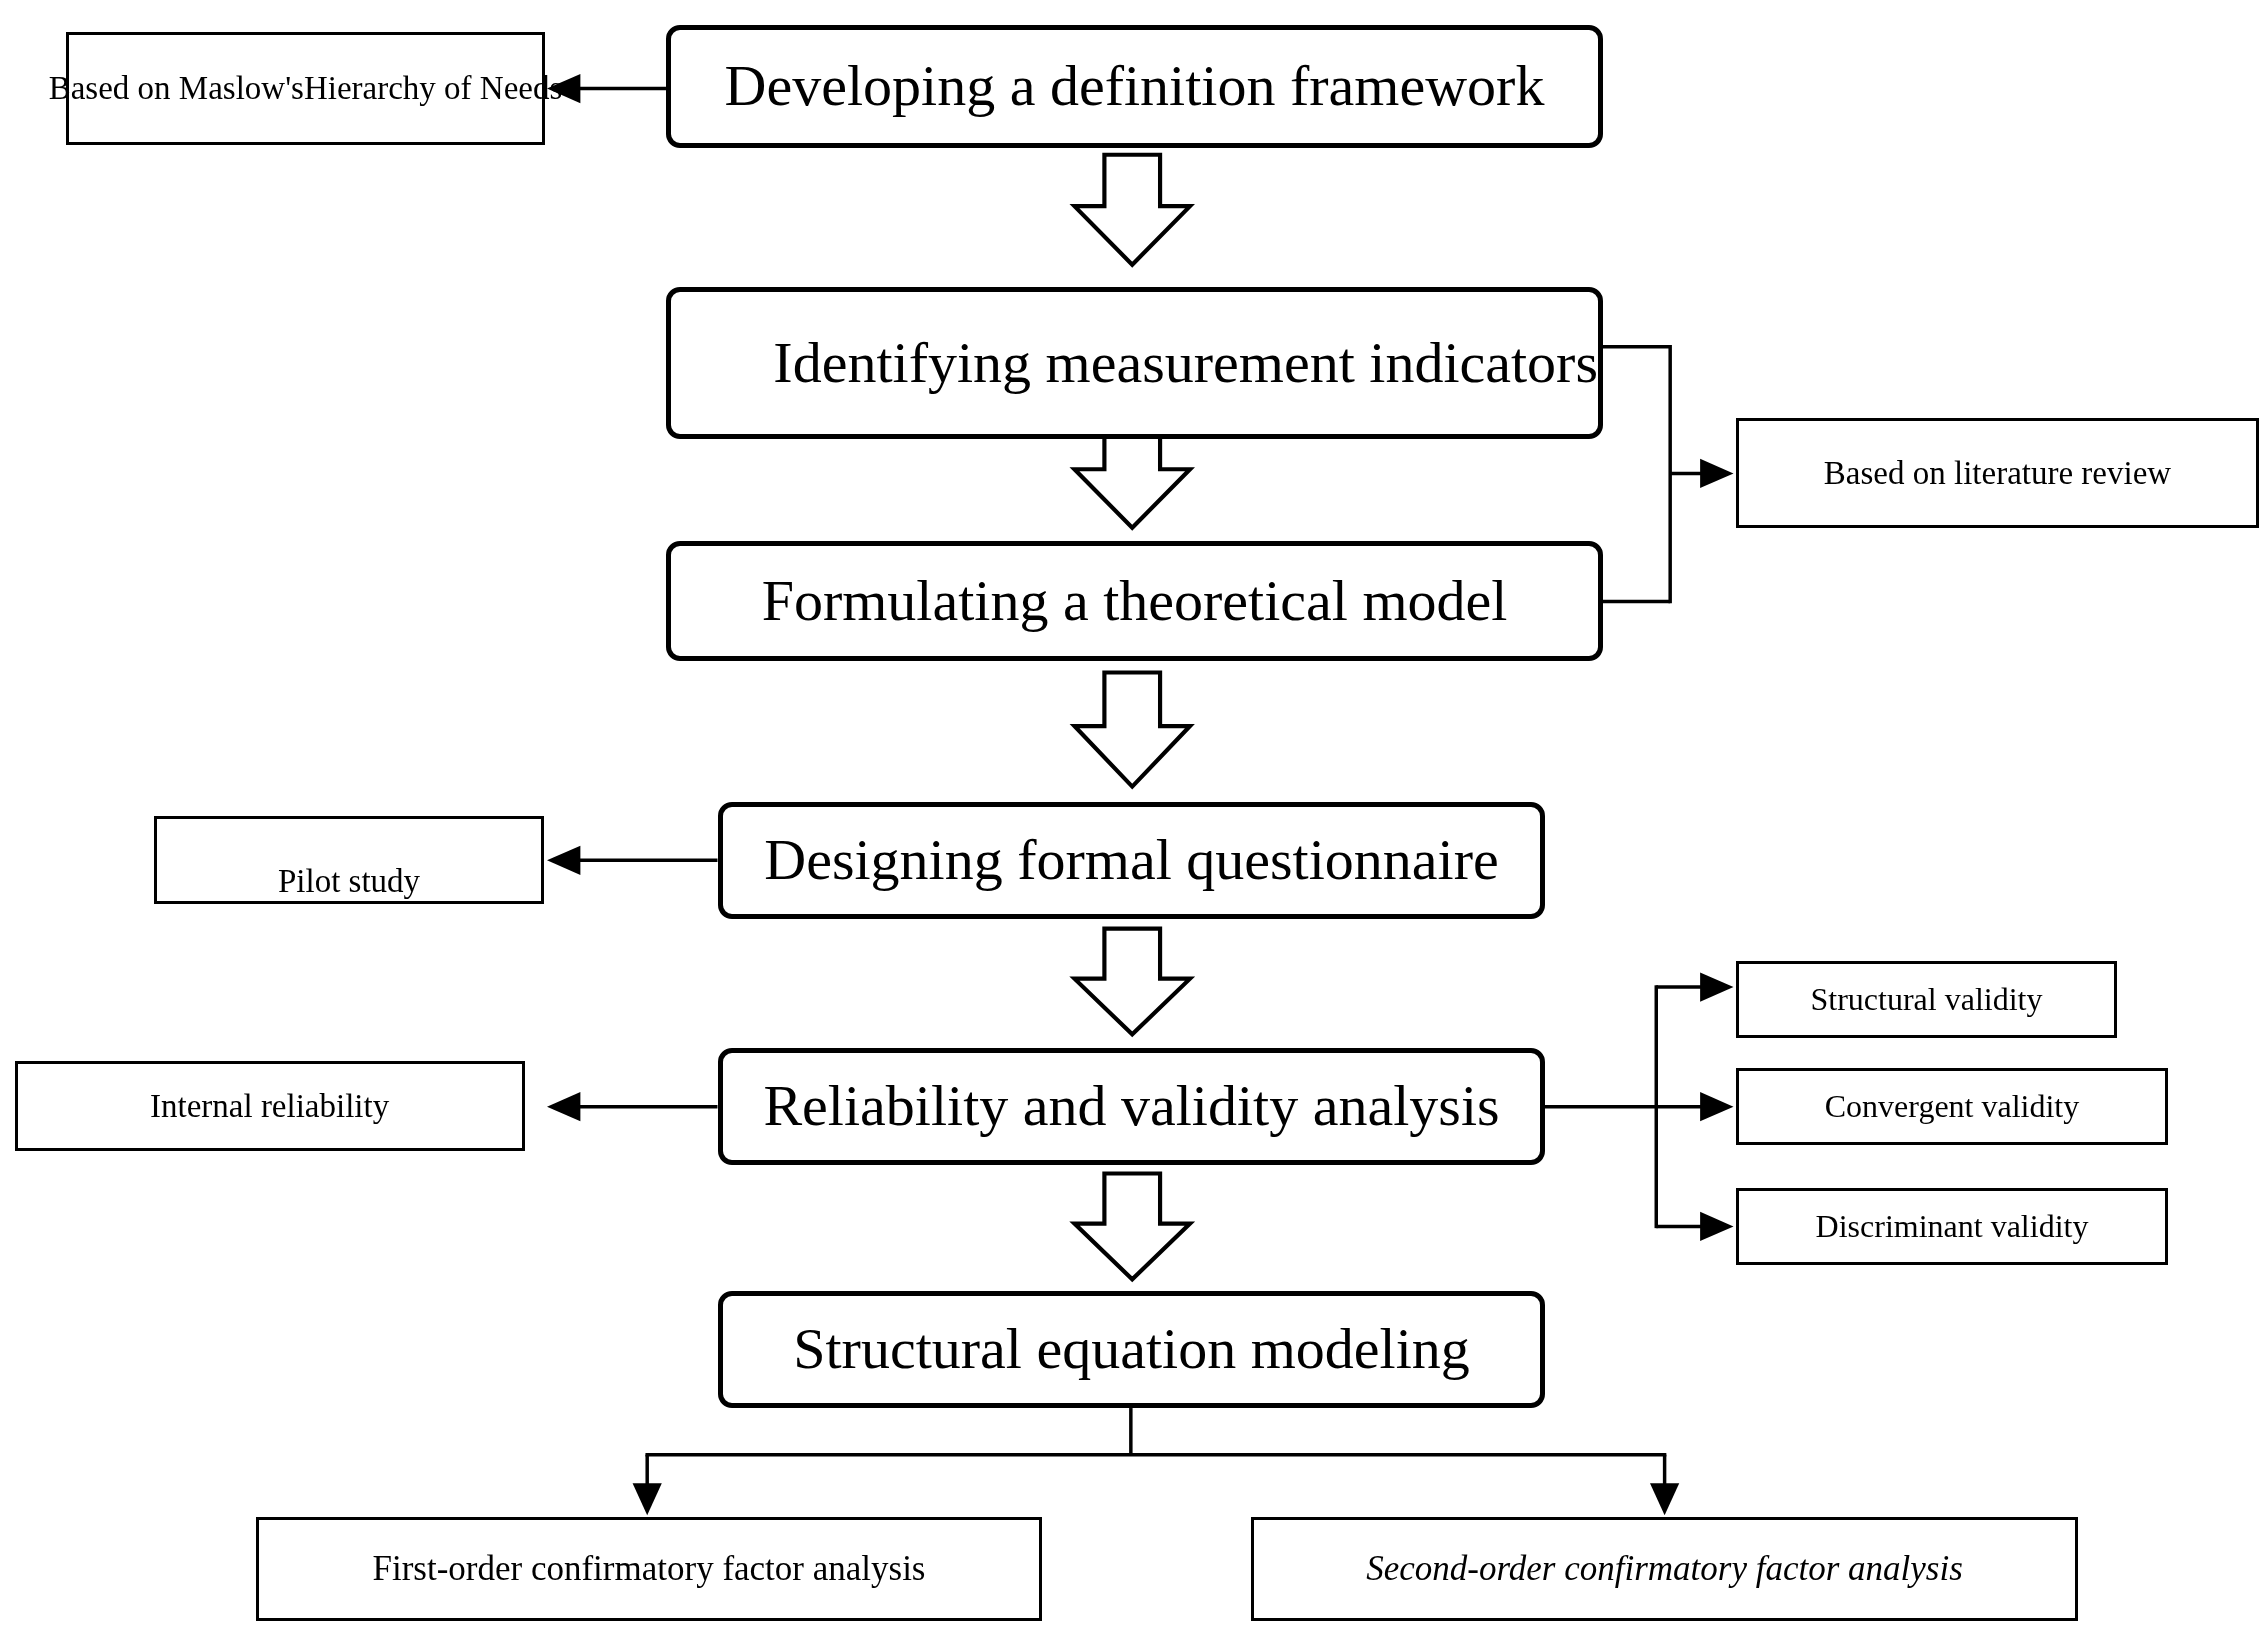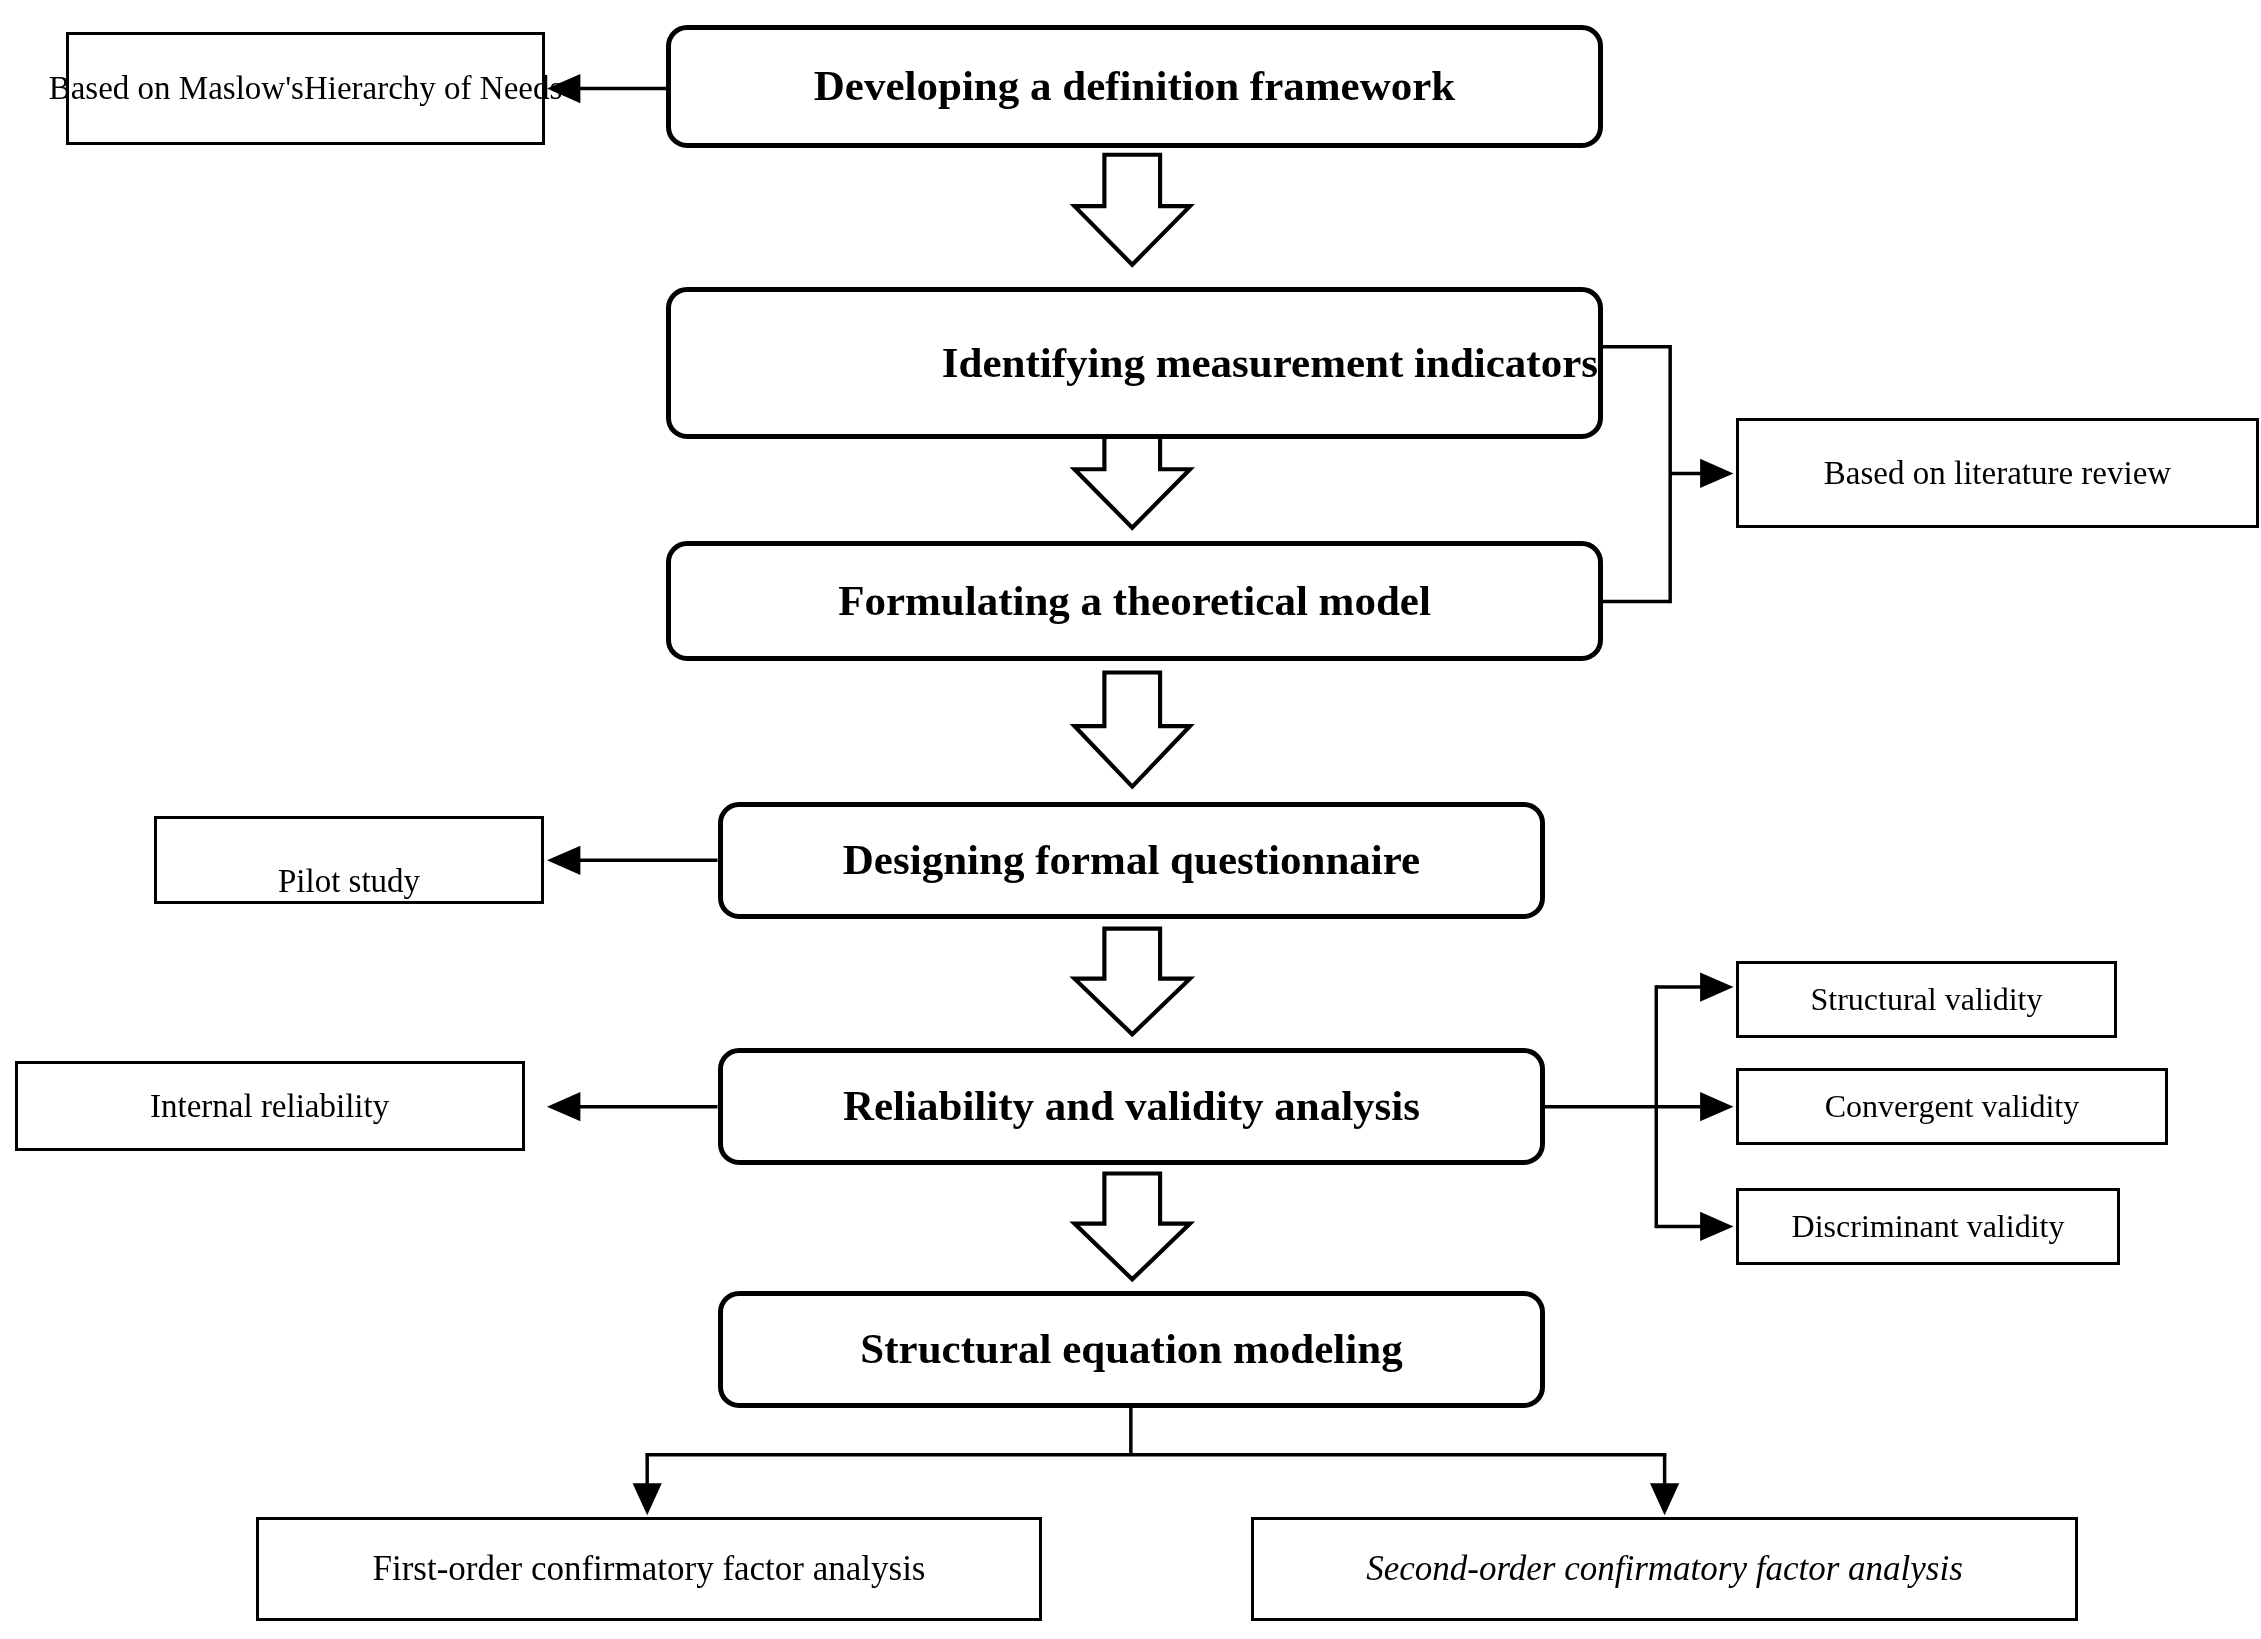--- a/index.html
+++ b/index.html
@@ -28,23 +28,22 @@
     display: flex;
     flex-direction: row;
     align-items: center;
     justify-content: center;
     text-align: center;
     background: #ffffff;
     line-height: 1.18;
   }
   .node-main {
     border: 5.6px solid #000000;
-    border-radius: 21px;
-    font-size: 43px;
-    font-weight: bold;
+    border-radius: 14px;
+    font-size: 58px;
   }
   .node-side {
     border: 3.5px solid #000000;
     font-size: 33px;
   }
   .node-side.small {
     font-size: 32px;
   }
   .node-bottom {
     border: 3.5px solid #000000;
@@ -131,21 +130,21 @@
   </div>
 
   <div class="node node-side small" style="left:1736px; top:949px; width:381px; height:77px;margin-top:12px;">
     <span class="lbl">Structural validity</span>
   </div>
 
   <div class="node node-side small" style="left:1736px; top:1068px; width:432px; height:77px;">
     <span class="lbl">Convergent validity</span>
   </div>
 
-  <div class="node node-side small" style="left:1736px; top:1188px; width:384px; height:77px;">
+  <div class="node node-side small" style="left:1736px; top:1188px; width:432px; height:77px;">
     <span class="lbl">Discriminant validity</span>
   </div>
 
   <div class="node node-main" style="left:666px; top:25px; width:937px; height:123px;">
     <span class="lbl">Developing a definition framework</span>
   </div>
 
   <div class="node node-main" style="left:666px; top:287px; width:937px; height:152px;justify-content:flex-end;">
     <span class="lbl">Identifying measurement indicators</span>
   </div>

